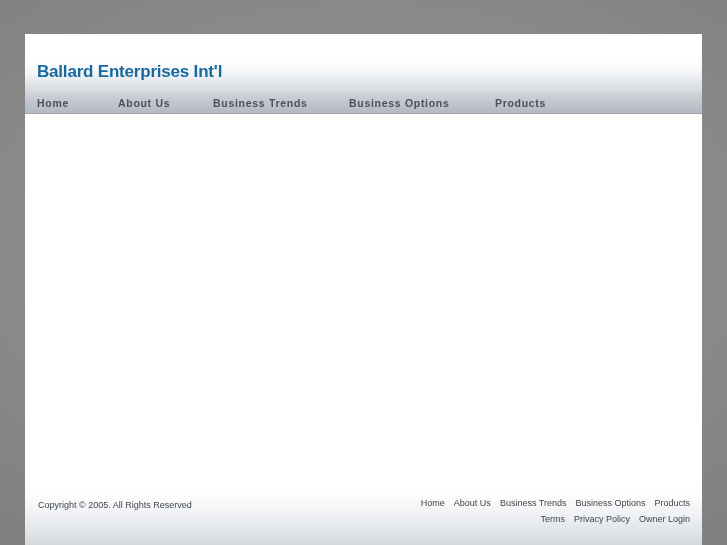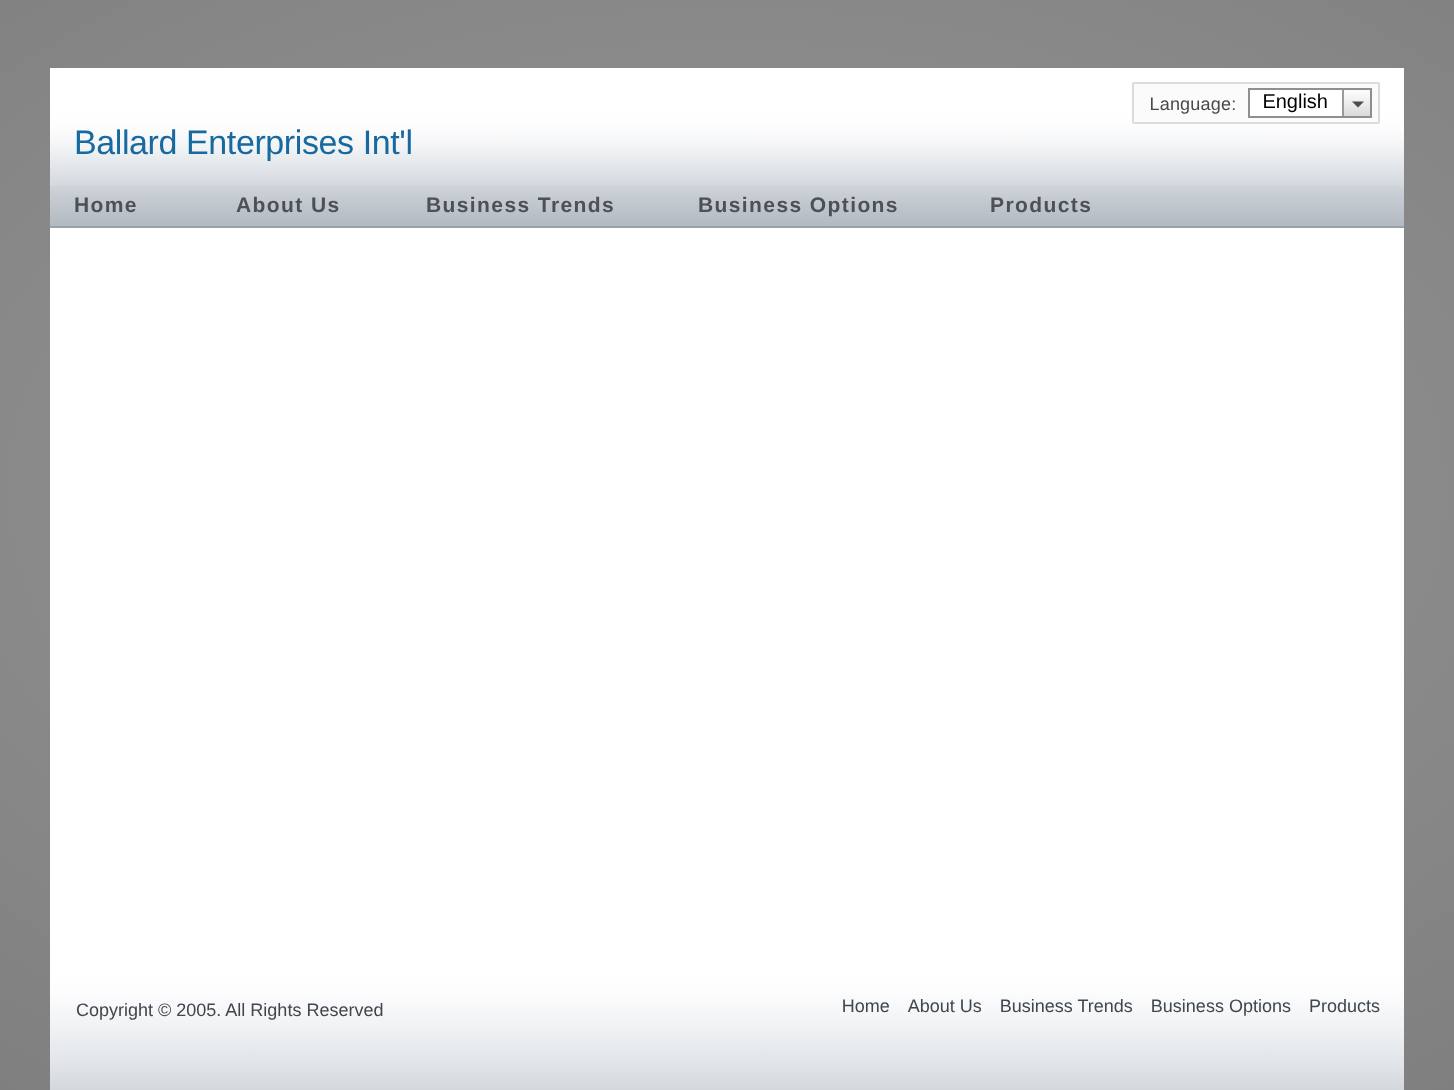--- a/index.html
+++ b/index.html
@@ -99,21 +99,21 @@
     border-left: 3px solid transparent;
     border-right: 3px solid transparent;
     border-top: 3px solid #4c4c4c;
   }
 
   #site-title {
     position: absolute;
     left: 12px;
     top: 28px;
     font-size: 17px;
-    font-weight: normal;
+    font-weight: bold;
     color: #17699f;
     letter-spacing: -0.2px;
     white-space: nowrap;
   }
 
   
   #main-nav {
     height: 21px;
     background: linear-gradient(to bottom,
       #cfd4d9 0%,
@@ -189,27 +189,20 @@
 </style>
 </head>
 <body>
 
 <div id="desktop-backdrop"></div>
 
 <div id="page">
 
   <div id="site-header">
 
-    <div id="language-selector">
-      <span id="language-label">Language:</span>
-      <div id="language-select">
-        <span id="language-select-value">English</span>
-        <span id="language-select-arrow"></span>
-      </div>
-    </div>
 
     <div id="site-title">Ballard Enterprises Int'l</div>
   </div>
 
   <div id="main-nav">
     <a class="nav-item n0">Home</a>
     <a class="nav-item n1">About Us</a>
     <a class="nav-item n2">Business Trends</a>
     <a class="nav-item n3">Business Options</a>
     <a class="nav-item n4">Products</a>
@@ -223,16 +216,21 @@
     <div id="copyright">Copyright © 2005. All Rights Reserved</div>
 
     <div id="footer-links">
       <div class="footer-link-row">
         <a class="footer-link">Home</a>
         <a class="footer-link">About Us</a>
         <a class="footer-link">Business Trends</a>
         <a class="footer-link">Business Options</a>
         <a class="footer-link">Products</a>
       </div>
+      <div class="footer-link-row">
+        <a class="footer-link">Terms</a>
+        <a class="footer-link">Privacy Policy</a>
+        <a class="footer-link">Owner Login</a>
+      </div>
     </div>
   </div>
 
 </div>
 
 </body></html>

